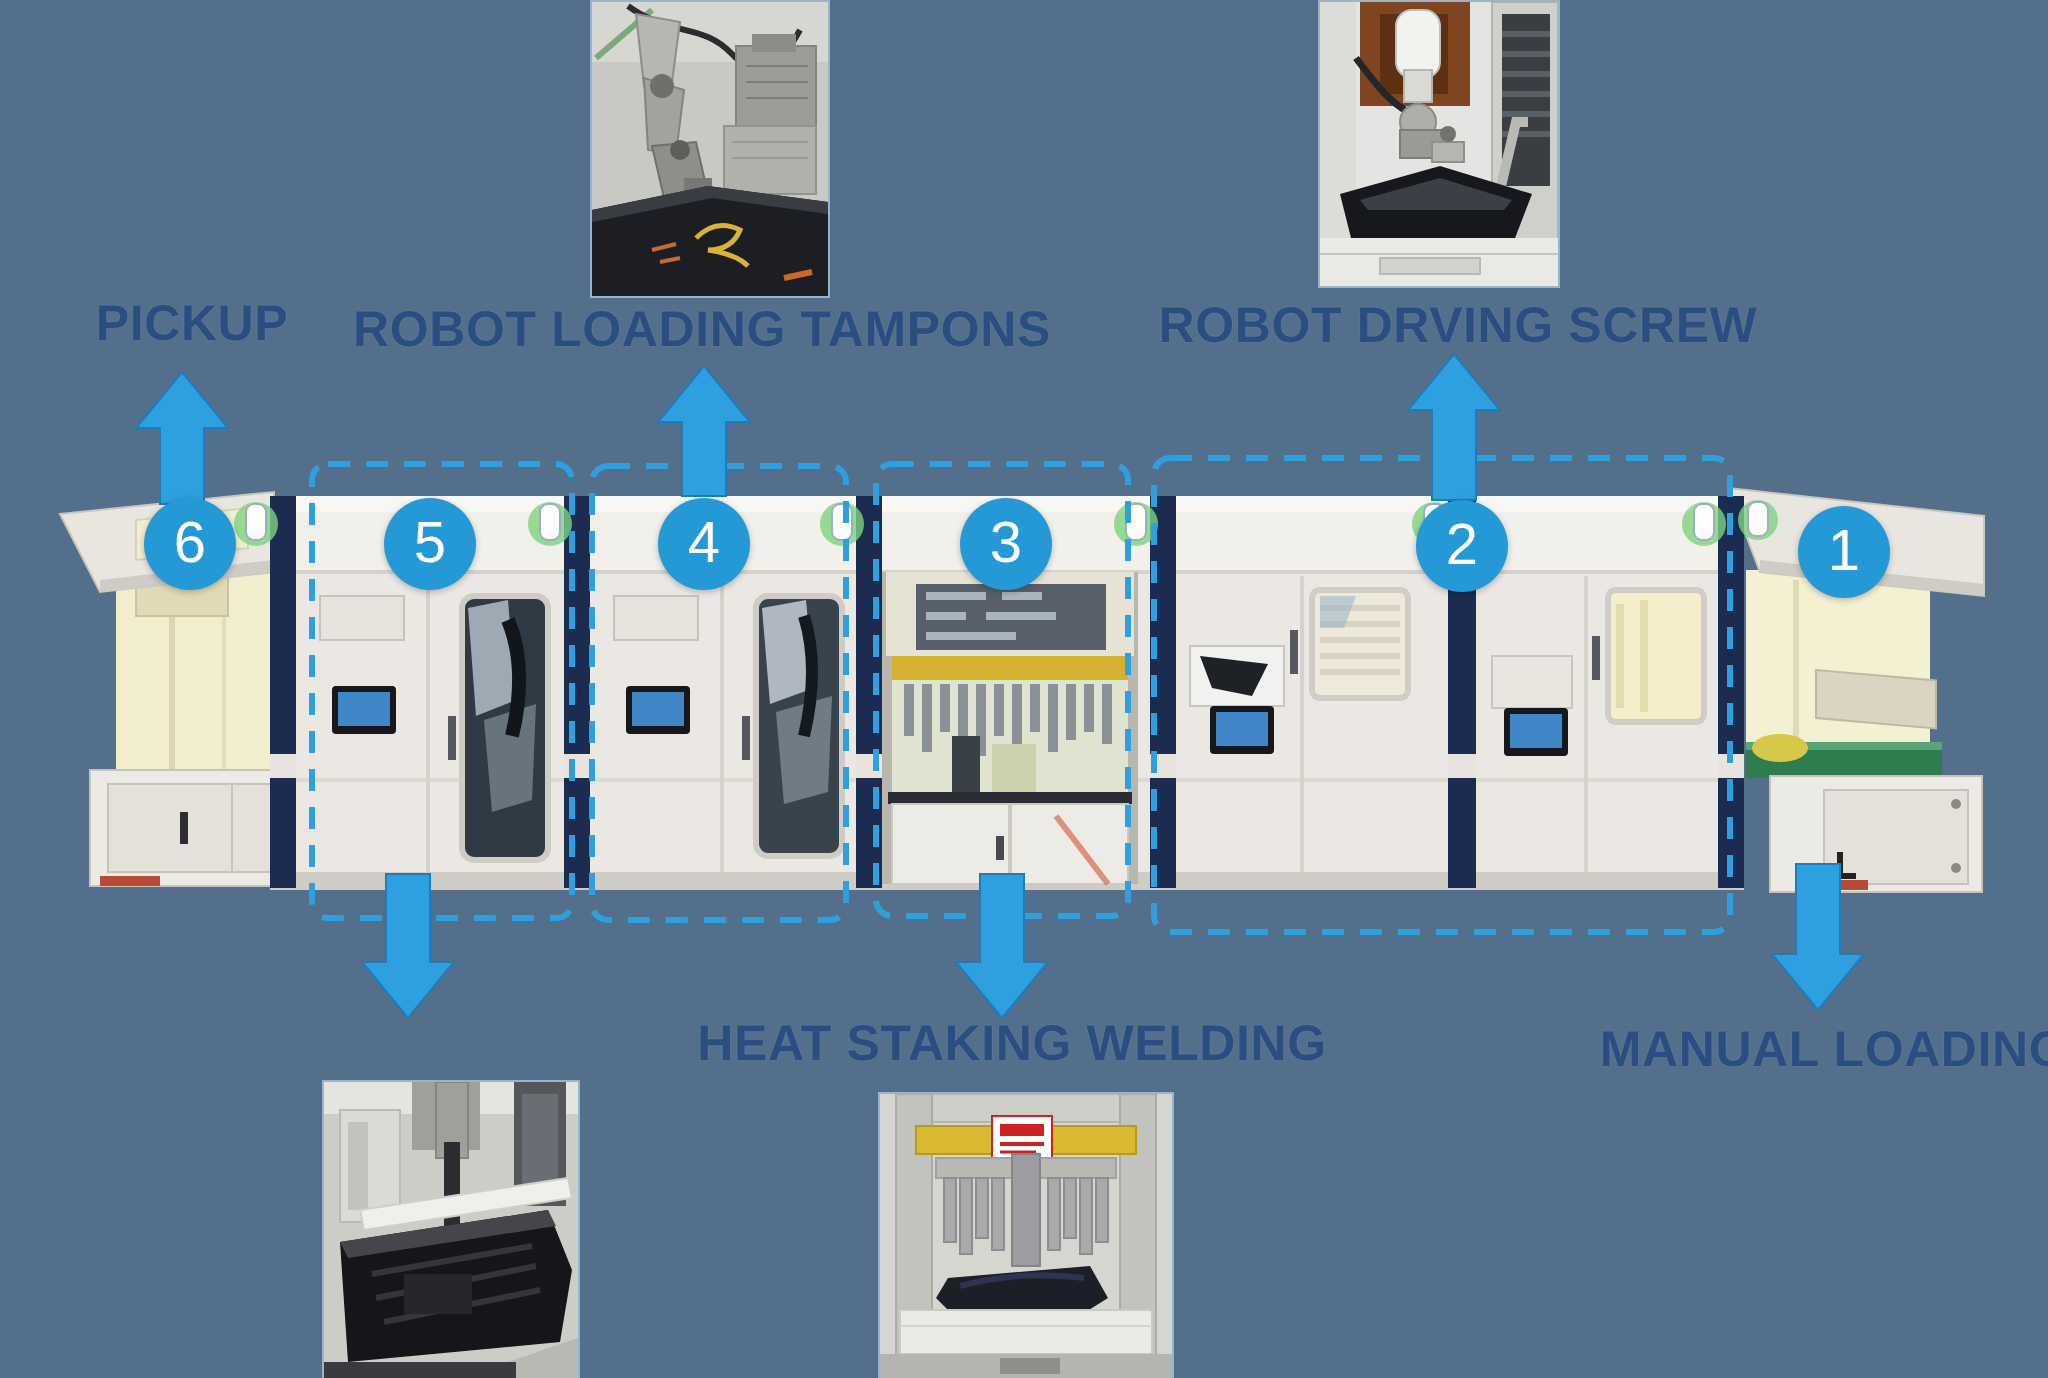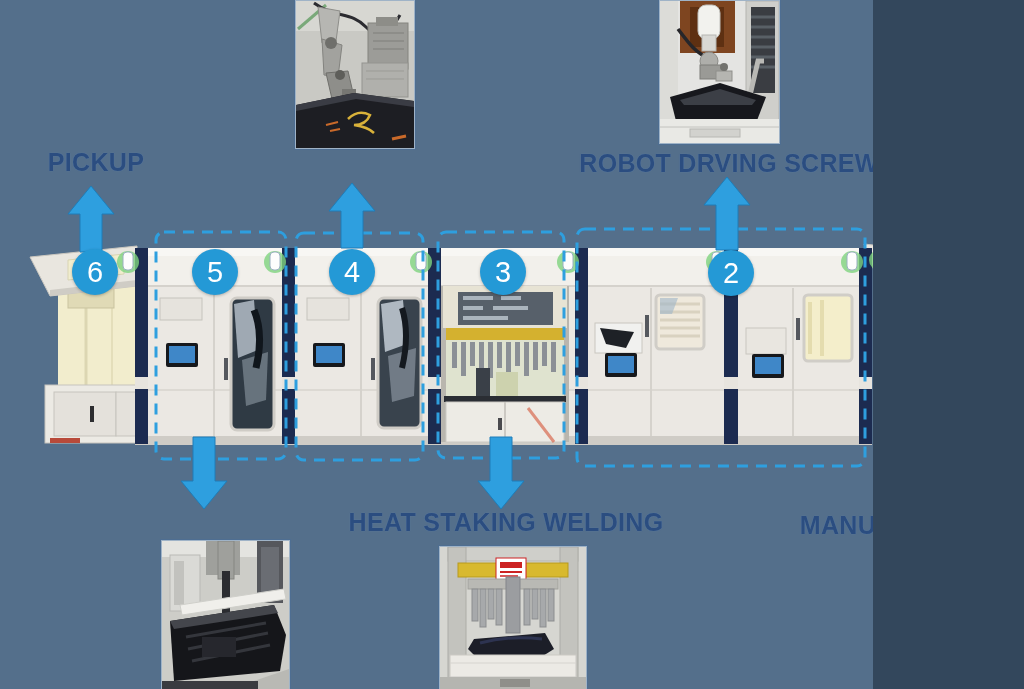--- a/index.html
+++ b/index.html
@@ -1,17 +1,17 @@
 <!DOCTYPE html>
 <html><head>
 <meta charset="utf-8">
 <style>
   html,body{margin:0;padding:0;background:#33475c;}
   .stage{
-    position:relative;width:873px;height:689px;overflow:hidden;
+    position:relative;width:1024px;height:689px;overflow:hidden;
     background:#546F8B;
     font-family:"Liberation Sans",sans-serif;
   }
   
   .lbl{
     position:absolute;transform:translateX(-50%);
     color:#2B4D80;font-weight:bold;font-size:25px;line-height:28px;
     letter-spacing:.3px;white-space:nowrap;
     text-shadow:0 0 1px rgba(110,160,220,.45);
     user-select:none;
@@ -145,20 +145,21 @@
       <polygon points="34,92 105,86 114,102 98,112 40,114 28,102" fill="#1c1e28"></polygon>
       <path d="M40,96 q30,-8 62,-4" stroke="#2d3350" stroke-width="3" fill="none"></path>
       <rect x="10" y="108" width="126" height="22" fill="#eceae5" stroke="#cbc9c4"></rect>
       <line x1="10" y1="116" x2="136" y2="116" stroke="#d6d4cf"></line>
       <rect x="0" y="130" width="146" height="13" fill="#b5b5b0"></rect>
       <rect x="60" y="132" width="30" height="8" fill="#8f8f8a"></rect>
     </svg>
   </figure>
 
   <div class="lbl" style="left:96px;top:148px">PICKUP</div>
+  <div class="lbl" style="left:351px;top:151px">ROBOT LOADING TAMPONS</div>
   <div class="lbl" style="left:729px;top:149px">ROBOT DRVING SCREW</div>
   <div class="lbl" style="left:506px;top:508px">HEAT STAKING WELDING</div>
   <div class="lbl" style="left:917px;top:511px">MANUAL LOADING</div>
 
   <svg class="layer" style="left:28px;top:240px" width="968" height="208" viewBox="0 0 968 208">
 
     <rect x="30" y="40" width="82" height="140" fill="#f2edcd"></rect>
     <line x1="58" y1="45" x2="58" y2="160" stroke="#dcd6b2" stroke-width="3"></line>
     <line x1="84" y1="45" x2="84" y2="160" stroke="#e4deba" stroke-width="2"></line>
     <rect x="40" y="48" width="46" height="20" fill="#e0dab6" stroke="#c9c39f"></rect>

